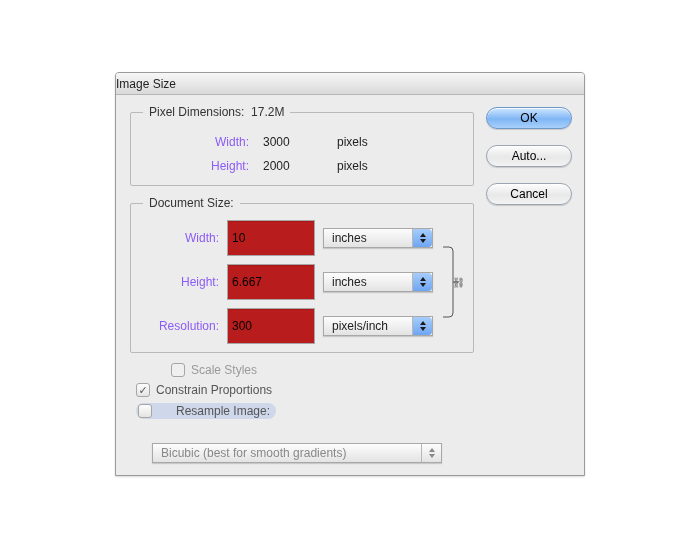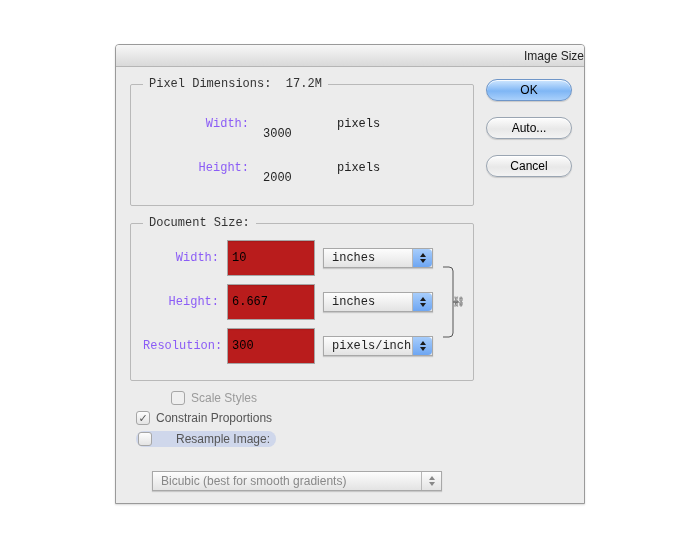--- a/index.html
+++ b/index.html
@@ -19,21 +19,21 @@
     width: 470px;
     border: 1px solid #9a9a9a;
     border-radius: 4px 4px 0 0;
     background: #ececec;
     box-shadow: 0 1px 2px rgba(0,0,0,.15);
     overflow: hidden;
   }
   .titlebar {
     height: 22px;
     line-height: 22px;
-    text-align: right;
+    text-align: left;
     font-size: 12px;
     background: linear-gradient(#f7f7f7,#d9d9d9);
     border-bottom: 1px solid #b5b5b5;
     color: #222;
   }
   .content {
     display: flex;
     padding: 10px 12px 12px 14px;
     gap: 12px;
   }
@@ -43,39 +43,38 @@
     display: flex;
     flex-direction: column;
     gap: 16px;
     padding-top: 2px;
   }
 
   fieldset {
     border: 1px solid #b9b9b9;
     border-radius: 2px;
     margin: 0 0 10px 0;
-    padding: 10px 12px 16px 12px;
+    padding: 10px 12px 8px 12px;
     background: #ececec;
-    font-family: Liberation Mono, monospace;
   }
   legend {
     padding: 0 6px;
     color: #333;
     font-size: 12px;
   }
 
   .pd-row {
     display: grid;
     grid-template-columns: 82px 60px 70px;
     gap: 6px 14px;
     align-items: center;
     padding: 6px 0 4px 24px;
   }
   .lbl { text-align: right; color: #8b5cf6; }
-  .val { text-align: left; color: #222; margin-top: 20px; }
+  .val { text-align: left; color: #222; }
   .unit { text-align: left; color: #222; }
 
   .ds-body {
     display: flex;
     align-items: center;
     gap: 8px;
   }
   .ds-rows { flex: 1; display: flex; flex-direction: column; gap: 8px; }
   .ds-row {
     display: grid;

